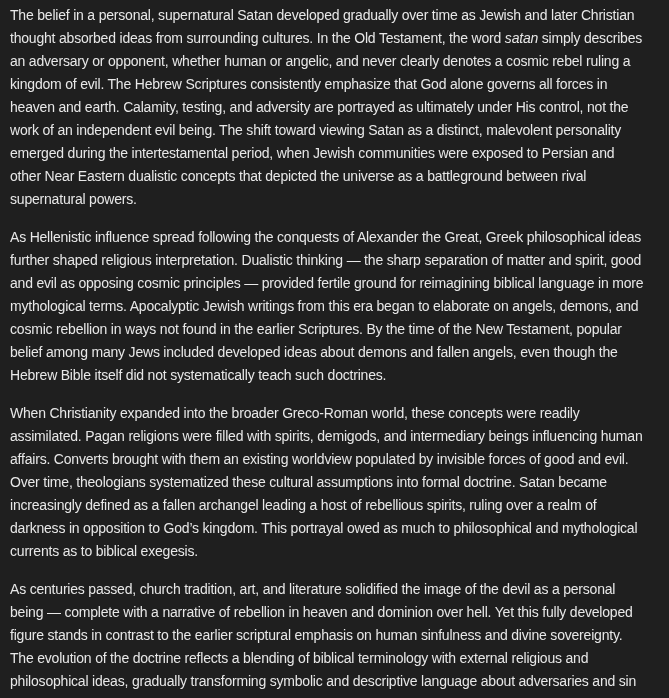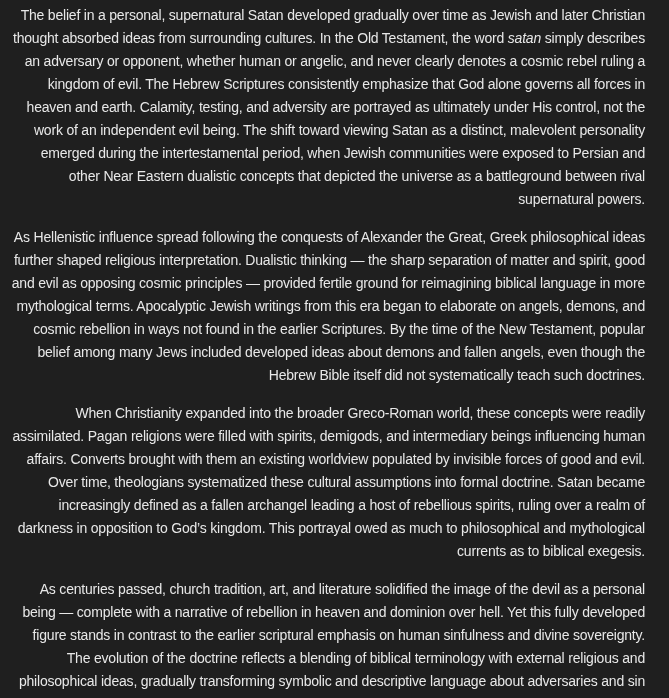--- a/index.html
+++ b/index.html
@@ -19,21 +19,20 @@
     padding: 4px 8px 6px 10px;
     color: #e8e8e8;
     font-family: "Liberation Sans", "DejaVu Sans", sans-serif;
     font-size: 14px;
     line-height: 23px;
     letter-spacing: -0.2px;
     overflow: hidden;
   }
   .article p {
     margin: 0 16px 15px 0;
-    text-align: right;
   }
   .article p:last-child {
     margin-bottom: 0;
   }
   .article em {
     font-style: italic;
   }
 </style>
 </head>
 <body>

